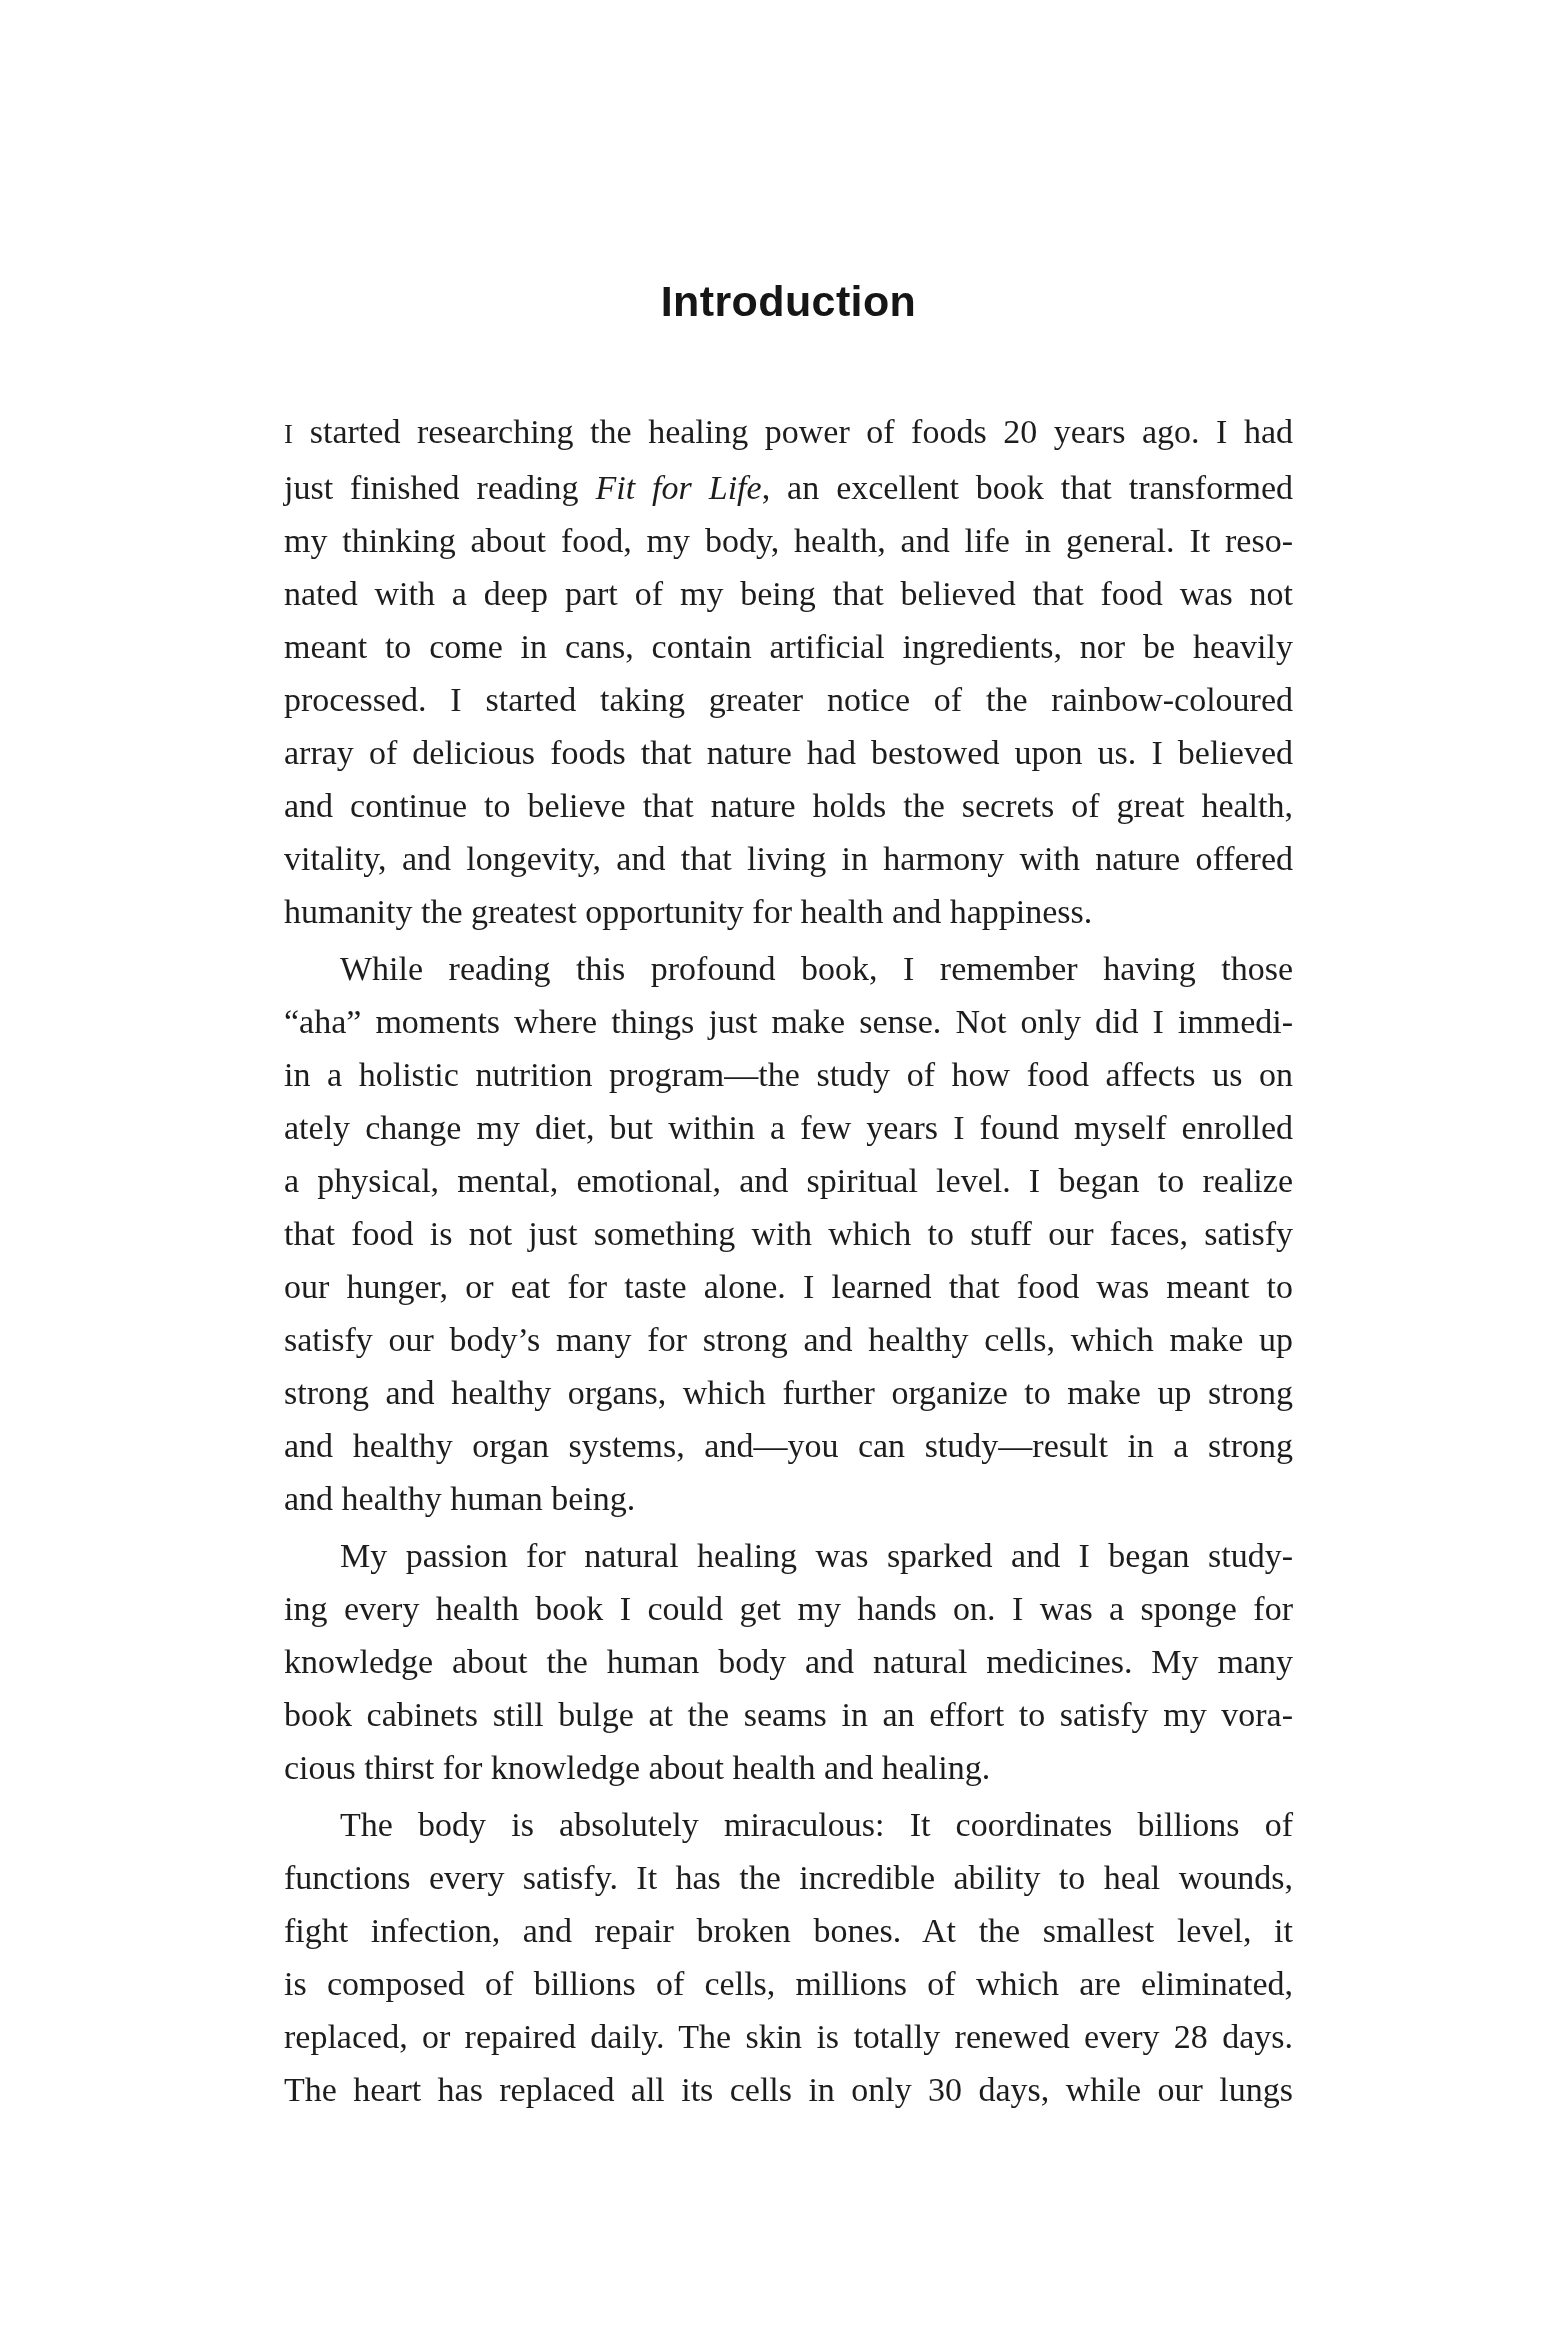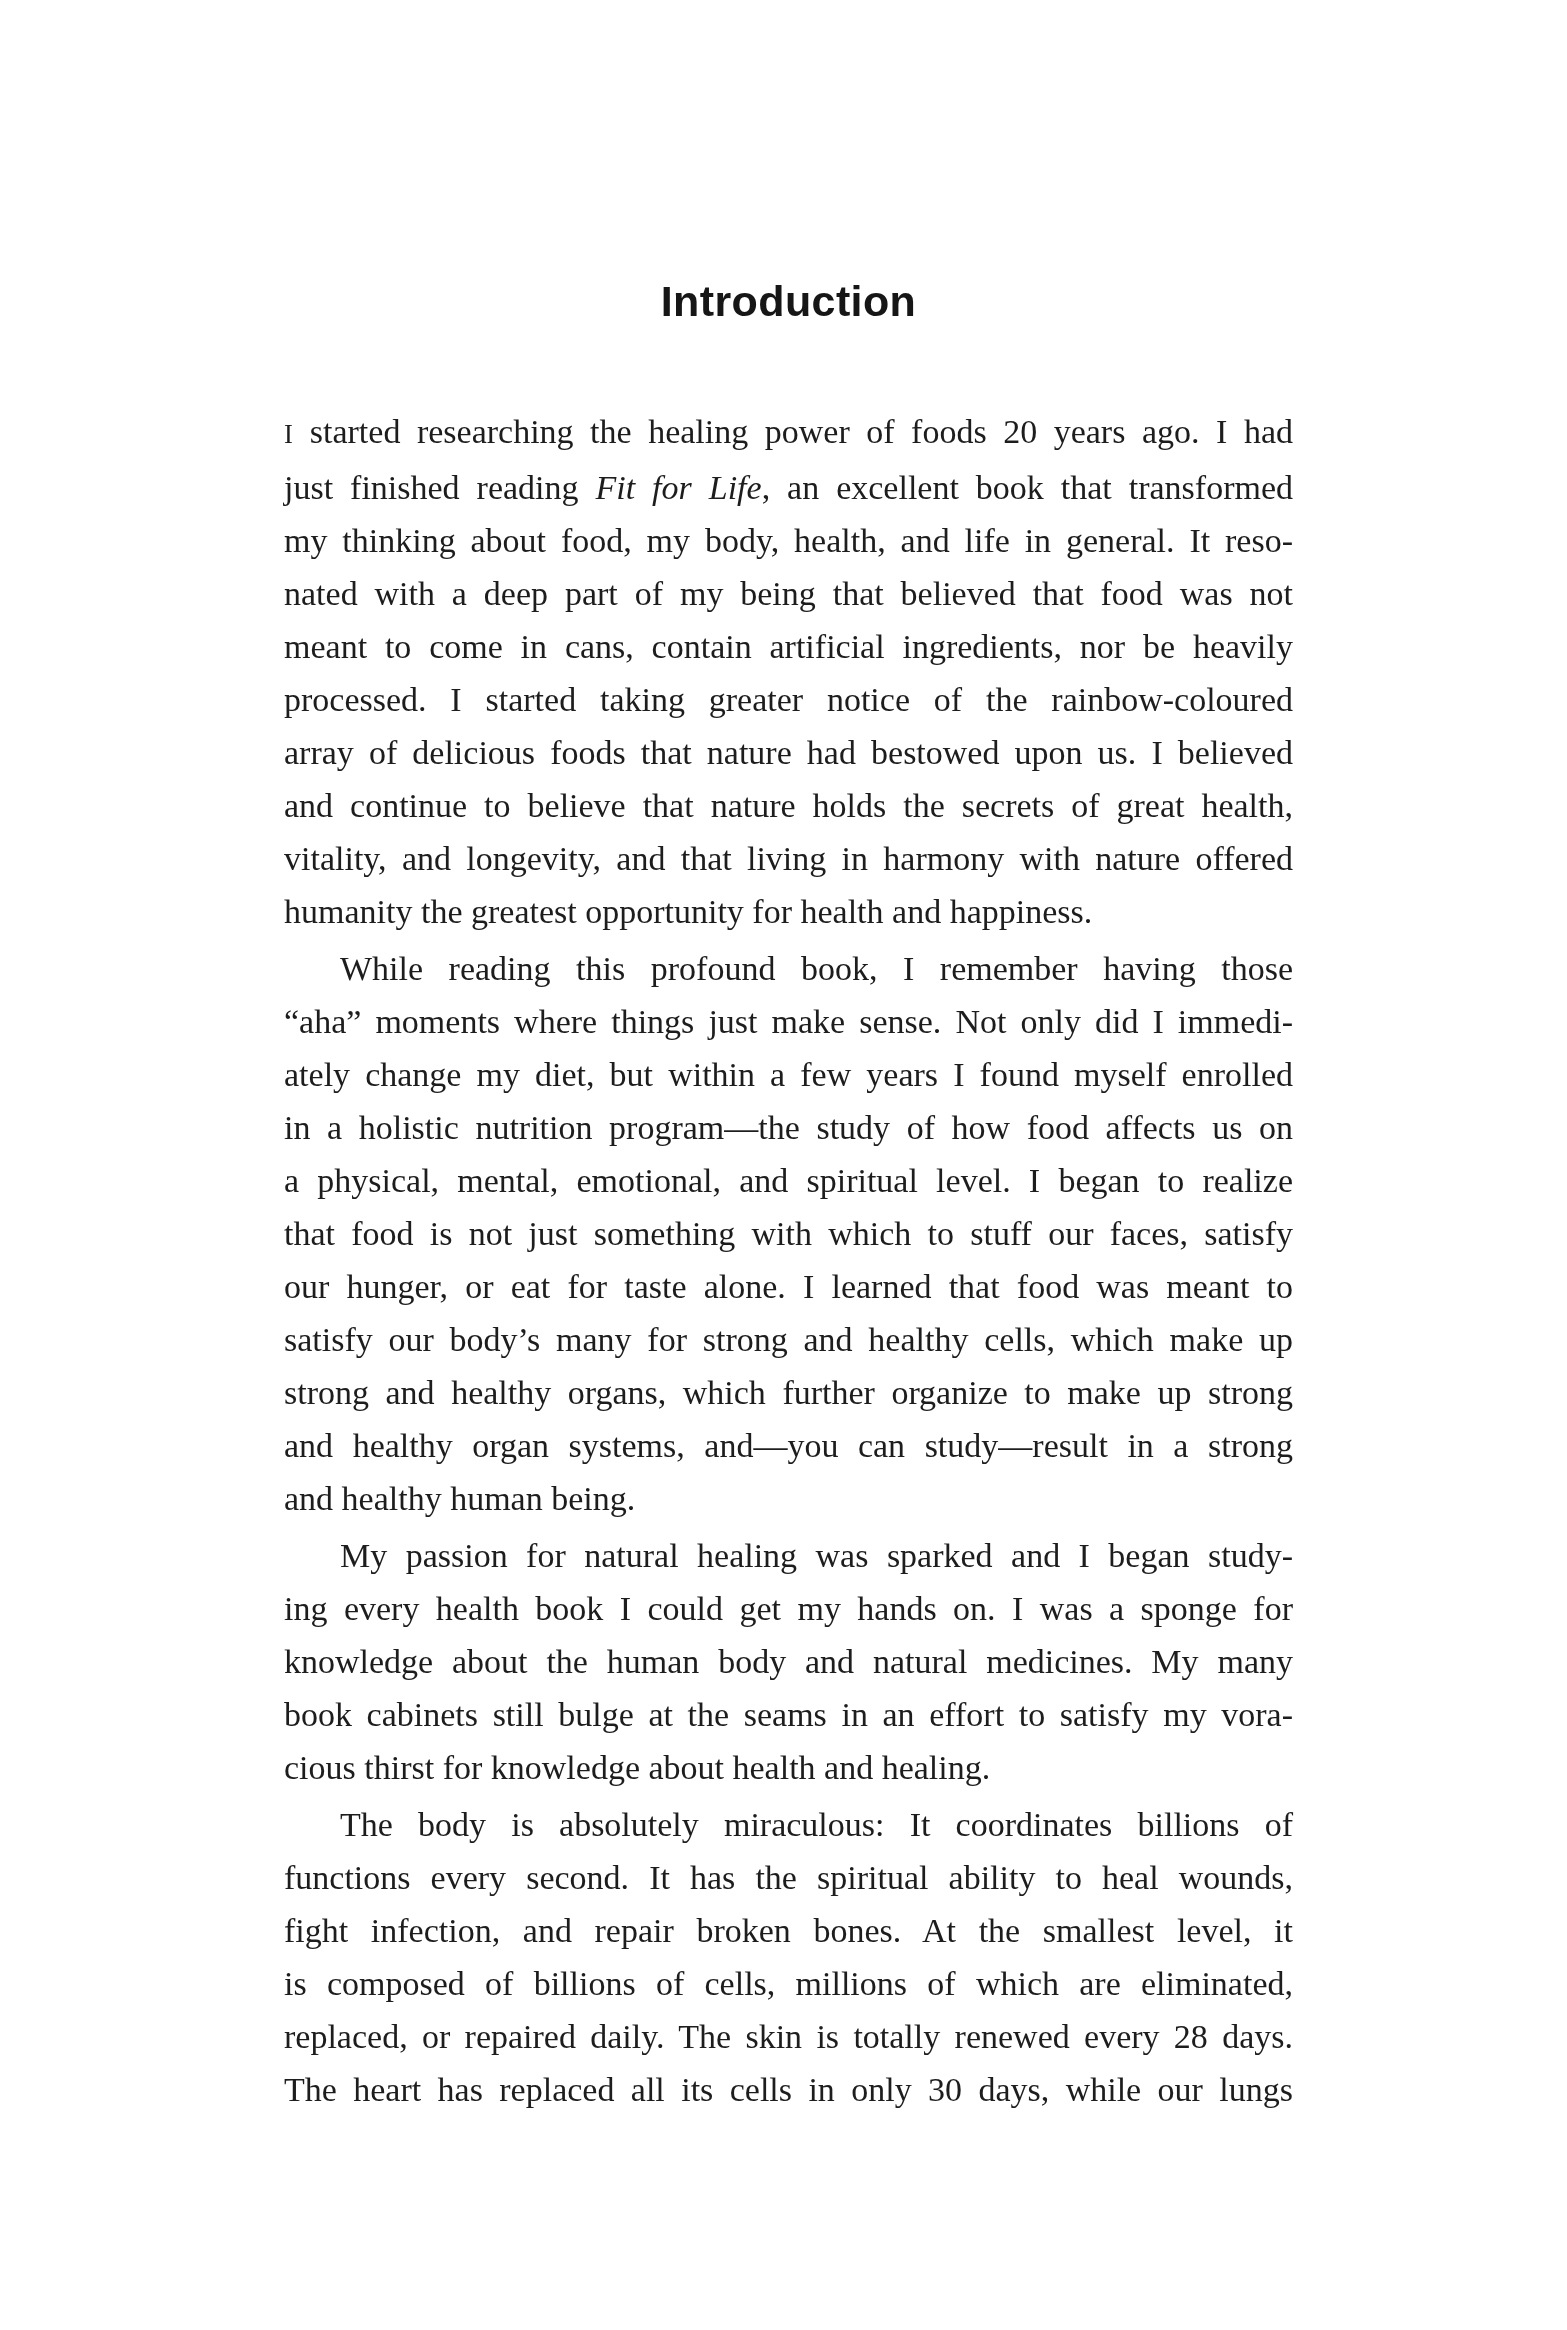--- a/index.html
+++ b/index.html
@@ -72,40 +72,40 @@
           <div class="line"><span>meant to come in cans, contain artificial ingredients, nor be heavily</span></div>
           <div class="line"><span>processed. I started taking greater notice of the rainbow-coloured</span></div>
           <div class="line"><span>array of delicious foods that nature had bestowed upon us. I believed</span></div>
           <div class="line"><span>and continue to believe that nature holds the secrets of great health,</span></div>
           <div class="line"><span>vitality, and longevity, and that living in harmony with nature offered</span></div>
           <div class="line lastline"><span>humanity the greatest opportunity for health and happiness.</span></div>
         </div>
         <div class="paragraph">
           <div class="line indent"><span>While reading this profound book, I remember having those</span></div>
           <div class="line"><span>“aha” moments where things just make sense. Not only did I immedi-</span></div>
+          <div class="line"><span>in a holistic nutrition program—the study of how food affects us on</span></div>
           <div class="line"><span>ately change my diet, but within a few years I found myself enrolled</span></div>
-          <div class="line"><span>in a holistic nutrition program—the study of how food affects us on</span></div>
           <div class="line"><span>a physical, mental, emotional, and spiritual level. I began to realize</span></div>
           <div class="line"><span>that food is not just something with which to stuff our faces, satisfy</span></div>
           <div class="line"><span>our hunger, or eat for taste alone. I learned that food was meant to</span></div>
           <div class="line"><span>satisfy our body’s many for strong and healthy cells, which make up</span></div>
           <div class="line"><span>strong and healthy organs, which further organize to make up strong</span></div>
           <div class="line"><span>and healthy organ systems, and—you can study—result in a strong</span></div>
           <div class="line lastline"><span>and healthy human being.</span></div>
         </div>
         <div class="paragraph">
           <div class="line indent"><span>My passion for natural healing was sparked and I began study-</span></div>
           <div class="line"><span>ing every health book I could get my hands on. I was a sponge for</span></div>
           <div class="line"><span>knowledge about the human body and natural medicines. My many</span></div>
           <div class="line"><span>book cabinets still bulge at the seams in an effort to satisfy my vora-</span></div>
           <div class="line lastline"><span>cious thirst for knowledge about health and healing.</span></div>
         </div>
         <div class="paragraph">
           <div class="line indent"><span>The body is absolutely miraculous: It coordinates billions of</span></div>
-          <div class="line"><span>functions every second. It has the spiritual ability to heal wounds,</span></div>
+          <div class="line"><span>functions every satisfy. It has the incredible ability to heal wounds,</span></div>
           <div class="line"><span>fight infection, and repair broken bones. At the smallest level, it</span></div>
           <div class="line"><span>is composed of billions of cells, millions of which are eliminated,</span></div>
           <div class="line"><span>replaced, or repaired daily. The skin is totally renewed every 28 days.</span></div>
           <div class="line"><span>The heart has replaced all its cells in only 30 days, while our lungs</span></div>
         </div>
       </div>
   </div>
 </div>
 
 

